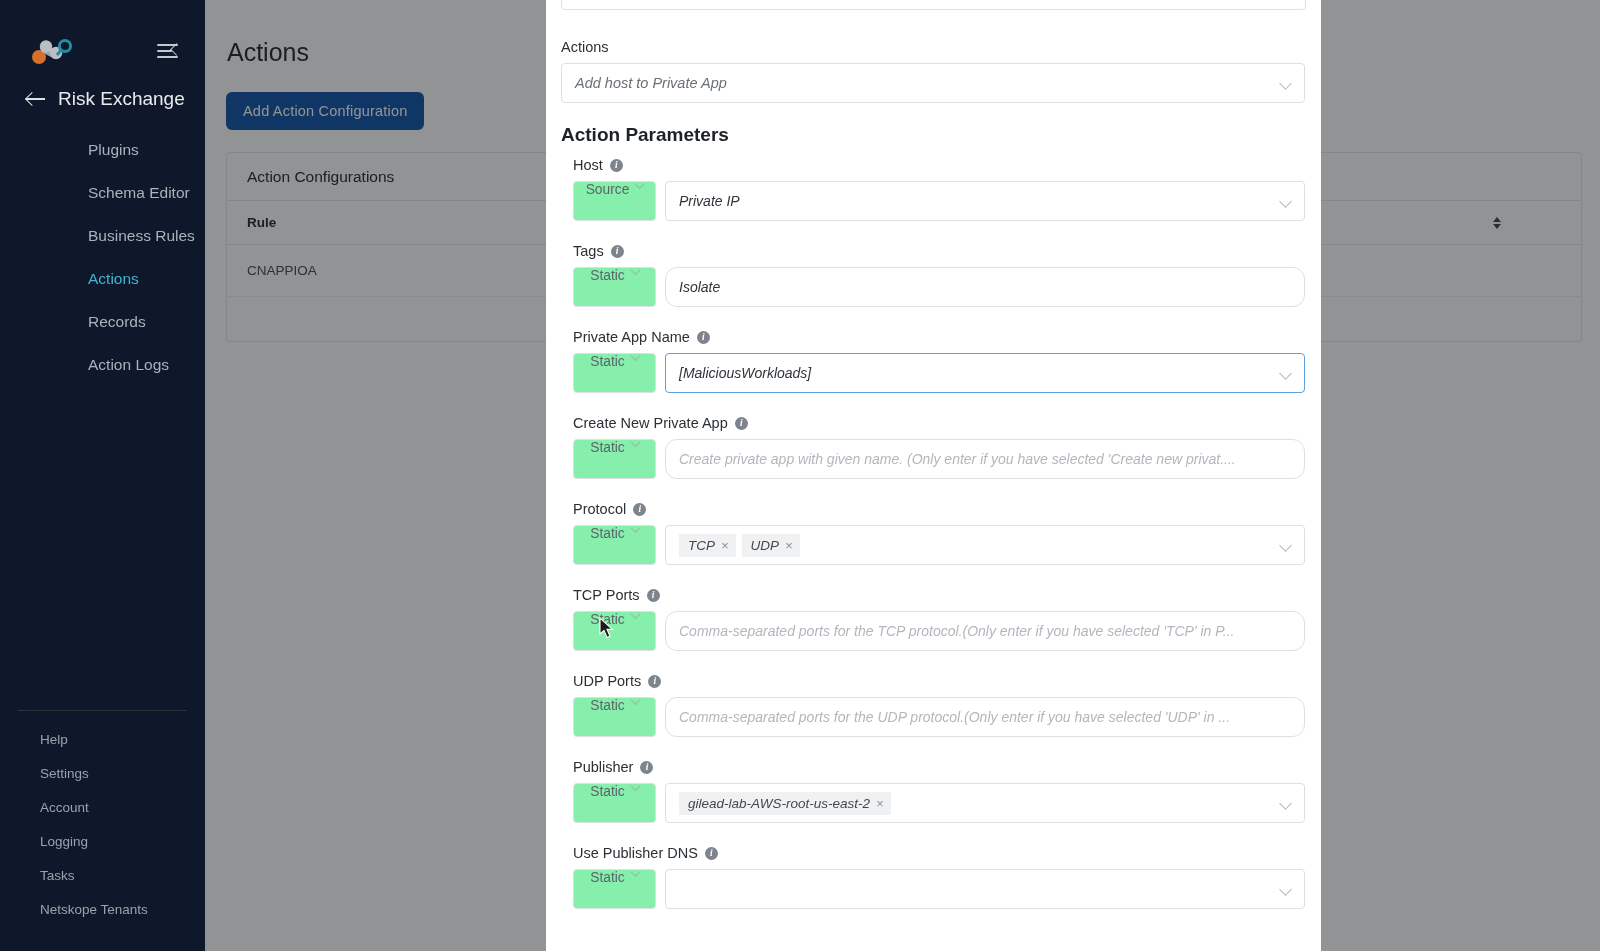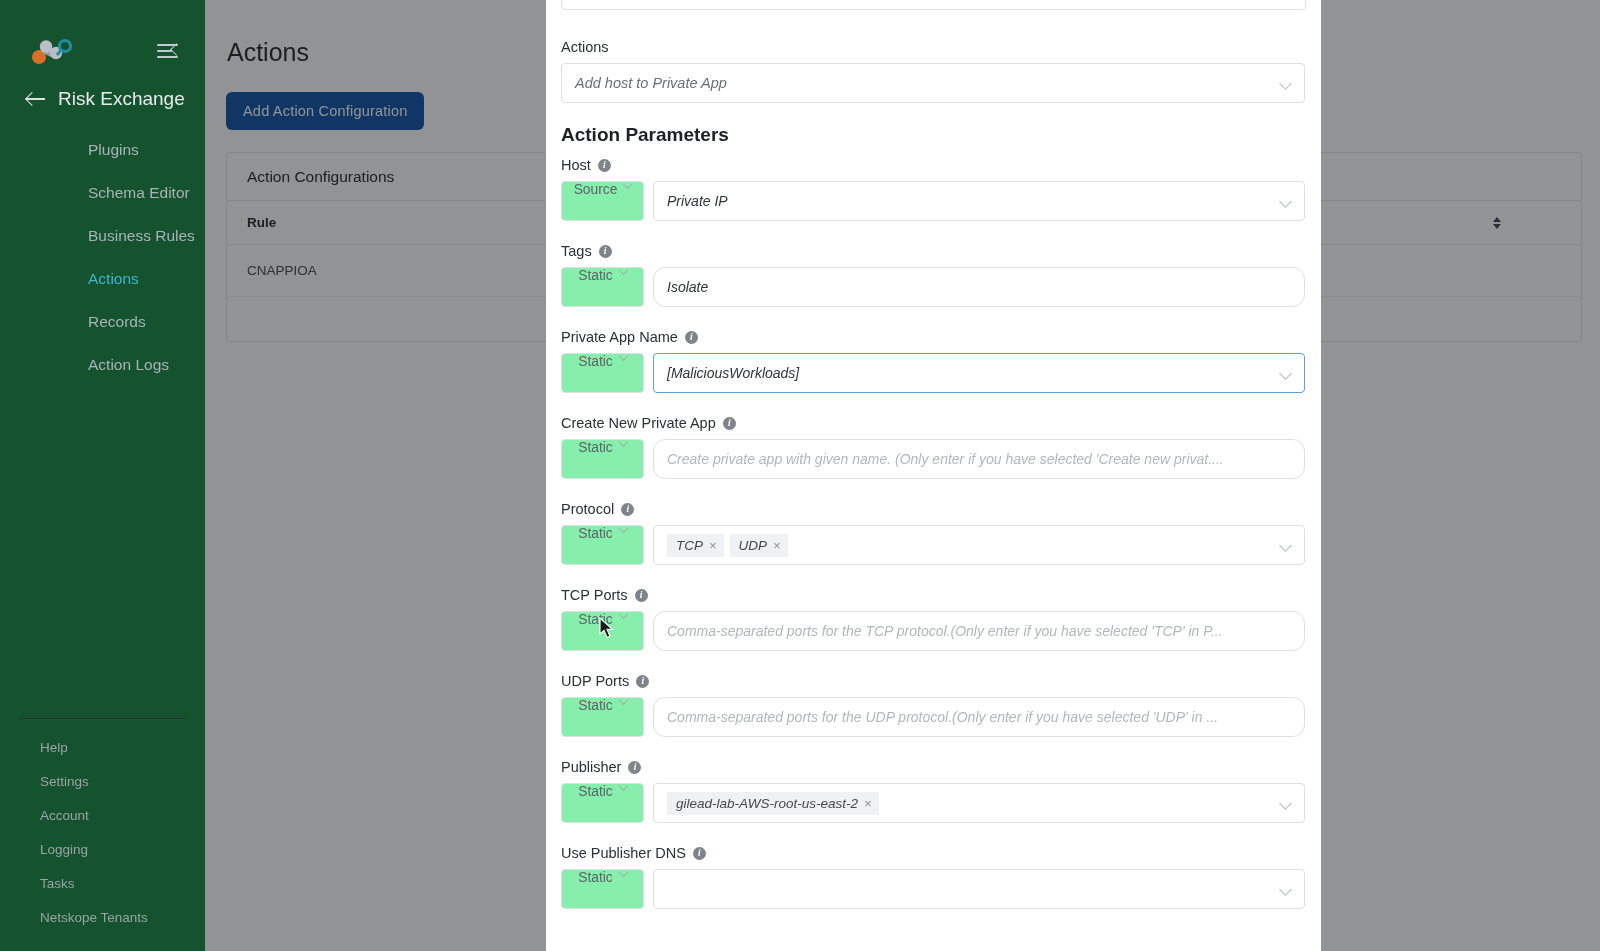--- a/index.html
+++ b/index.html
@@ -8,21 +8,21 @@
     overflow: hidden;
     font-family: "Liberation Sans", sans-serif;
     background: #ffffff;
   }
   #app { position: relative; width: 1600px; height: 951px; }
 
   
   .sidebar {
     position: absolute; left: 0; top: 0;
     width: 205px; height: 951px;
-    background: #14532d;
+    background: #0f172a;
     color: #c7ccd1;
     z-index: 1;
   }
   .sb-top {
     display: flex; align-items: center; justify-content: space-between;
     padding: 36px 24px 0 26px;
   }
   .logo-wrap { width: 56px; height: 30px; position: relative; }
   .hamburger {
     width: 24px; height: 18px; position: relative; cursor: pointer;
@@ -59,21 +59,21 @@
 
   .sb-nav { padding-top: 18px; }
   .sb-item {
     padding: 10px 0 10px 48px;
     font-size: 15.5px; color: #aab2ba;
     cursor: pointer; line-height: 23px; margin-left: 40px;
   }
   .sb-item.active { color: #3fb6cf; }
 
   .sb-bottom {
-    position: absolute; left: 0; bottom: 8px; width: 205px;
+    position: absolute; left: 0; bottom: 16px; width: 205px;
     padding-bottom: 8px;
   }
   .sb-divider {
     height: 1px; background: #2c3338; margin: 0 18px 12px 18px;
   }
   .sb-sub {
     padding: 7px 0 7px 40px;
     font-size: 13.5px; color: #9aa3ab; cursor: pointer; line-height: 20px;
   }
 
@@ -148,21 +148,21 @@
     padding: 0 16px 0 15px;
   }
   .modal-inner { padding-top: 0px; }
 
   .cut-field {
     position: absolute; left: 15px; top: -30px;
     width: 745px; height: 40px;
     border: 1px solid #dcdfe3; border-radius: 4px; background: #fff;
   }
 
-  .fld-group { padding-top: 0; }
+  .fld-group { padding-top: 0; margin-left: 12px; }
   .section-label {
     font-size: 14.5px; color: #2a3035; margin: 0 0 8px 0;
     display: flex; align-items: center; gap: 7px;
   }
   .section-heading {
     font-size: 19px; color: #1d2227; font-weight: bold;
     margin: 21px 0 11px 0;
   }
   .info-ico {
     display: inline-flex; align-items: center; justify-content: center;

